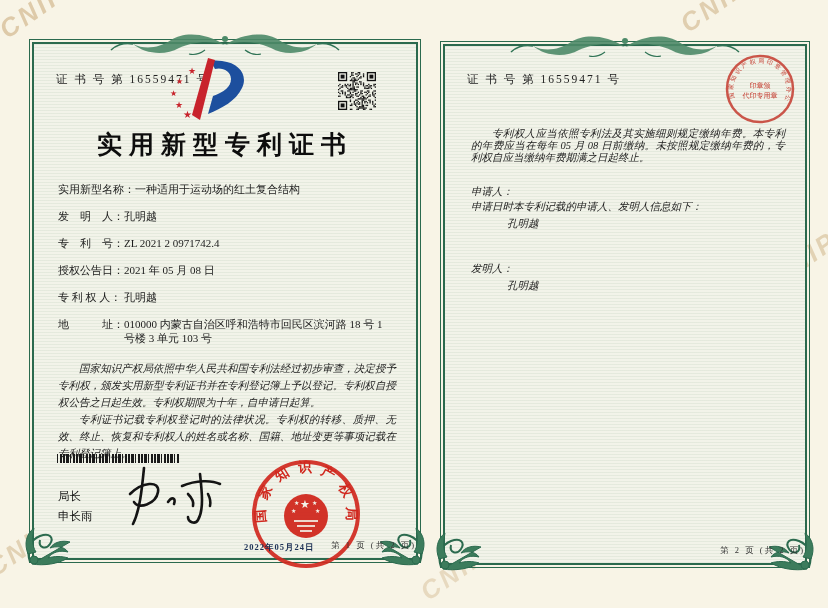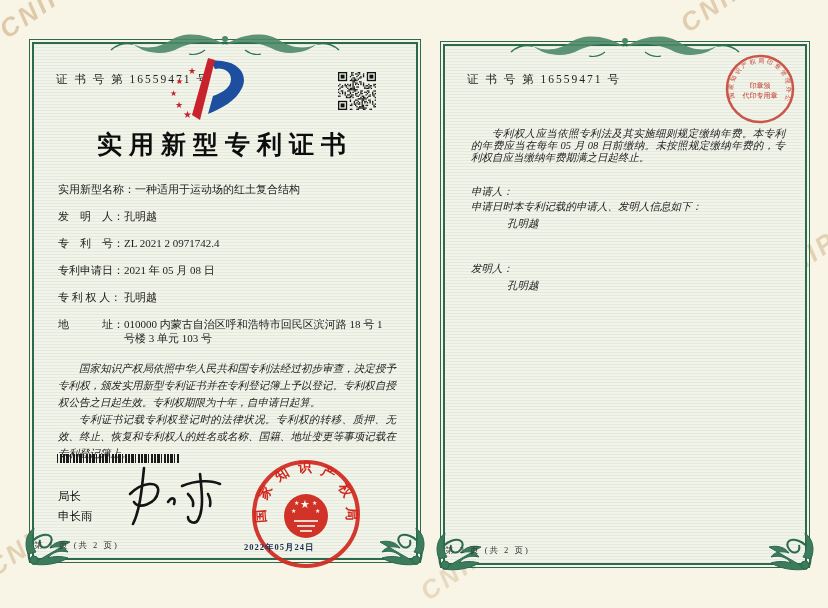--- a/index.html
+++ b/index.html
@@ -47,21 +47,21 @@
     font-style:italic;color:#1d1d1d;text-align:justify;}
   .paras p{margin:0;text-indent:2em;}
   .barcode{position:absolute;left:23px;top:410px;width:122px;height:9px;
     background:repeating-linear-gradient(90deg,#1a1a1a 0 1.5px,transparent 1.5px 3px,#1a1a1a 3px 5.5px,transparent 5.5px 6.5px);}
   .director{position:absolute;left:24px;top:442px;font-size:11.5px;line-height:20px;color:#111;
     font-family:"Liberation Sans","DejaVu Sans",sans-serif;}
   .signature{position:absolute;left:80px;top:418px;}
   .seal{position:absolute;left:216px;top:414px;width:112px;height:112px;}
   .seal-date{position:absolute;left:-6px;top:84px;width:124px;
     font-size:8.5px;color:#1d3156;letter-spacing:1px;font-weight:bold;}
-  .pfooter{position:absolute;left:0;right:0;bottom:6px;text-align:left;font-size:8.5px;letter-spacing:2px;color:#333;}
+  .pfooter{position:absolute;left:0;right:0;bottom:6px;text-align:right;font-size:8.5px;letter-spacing:2px;color:#333;}
   .bottom-note{position:absolute;left:114px;top:576px;font-size:9.5px;letter-spacing:3px;color:#444;margin-top:32px;}
   
   #page2 .cert-no{top:26px;}
   .seal2{position:absolute;right:8px;top:6px;width:74px;height:74px;}
   .p2paras{position:absolute;left:26px;right:20px;top:82px;font-size:10.5px;line-height:12px;
     font-style:italic;text-align:justify;}
   .p2paras p{margin:0;text-indent:2em;}
   .p2info{position:absolute;left:26px;right:20px;top:138px;font-size:10.5px;font-style:italic;line-height:15px;}
   .p2label{margin:0;}
   .p2name{margin:2px 0 0 36px;}
@@ -377,21 +377,21 @@
     </div>
     <div class="frow">
       <span class="lab">发　明　人：</span>
       <span class="val">孔明越</span>
     </div>
     <div class="frow">
       <span class="lab">专　利　号：</span>
       <span class="val">ZL 2021 2 0971742.4</span>
     </div>
     <div class="frow">
-      <span class="lab">专利申请日：</span>
+      <span class="lab">授权公告日：</span>
       <span class="val">2021 年 05 月 08 日</span>
     </div>
     <div class="frow">
       <span class="lab">专 利 权 人：</span>
       <span class="val">孔明越</span>
     </div>
     <div class="frow">
       <span class="lab">地　　　址：</span>
       <span class="val">010000 内蒙古自治区呼和浩特市回民区滨河路 18 号 1 号楼 3 单元 103 号</span>
     </div>

